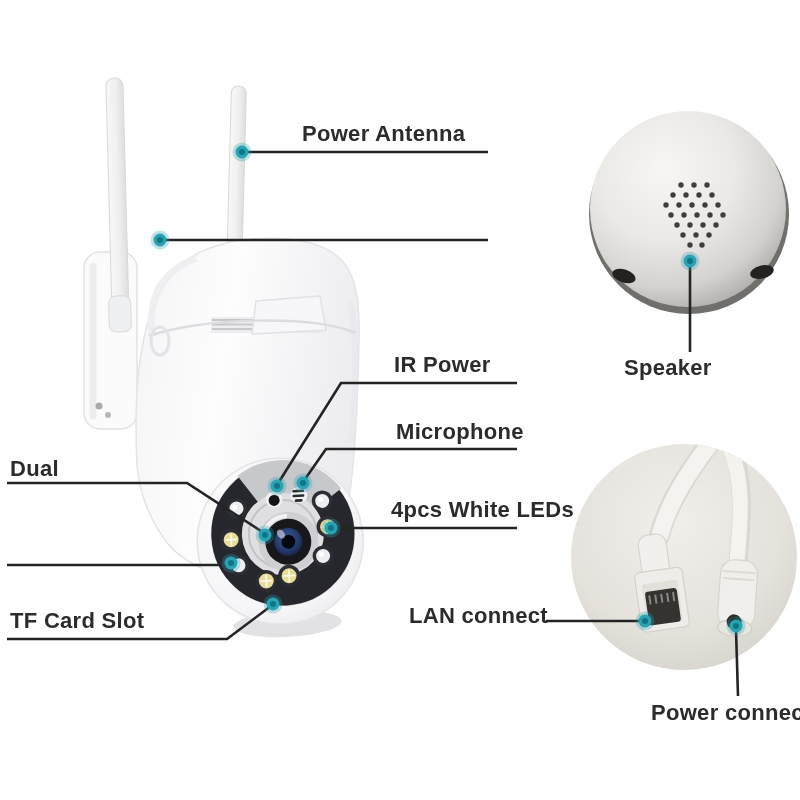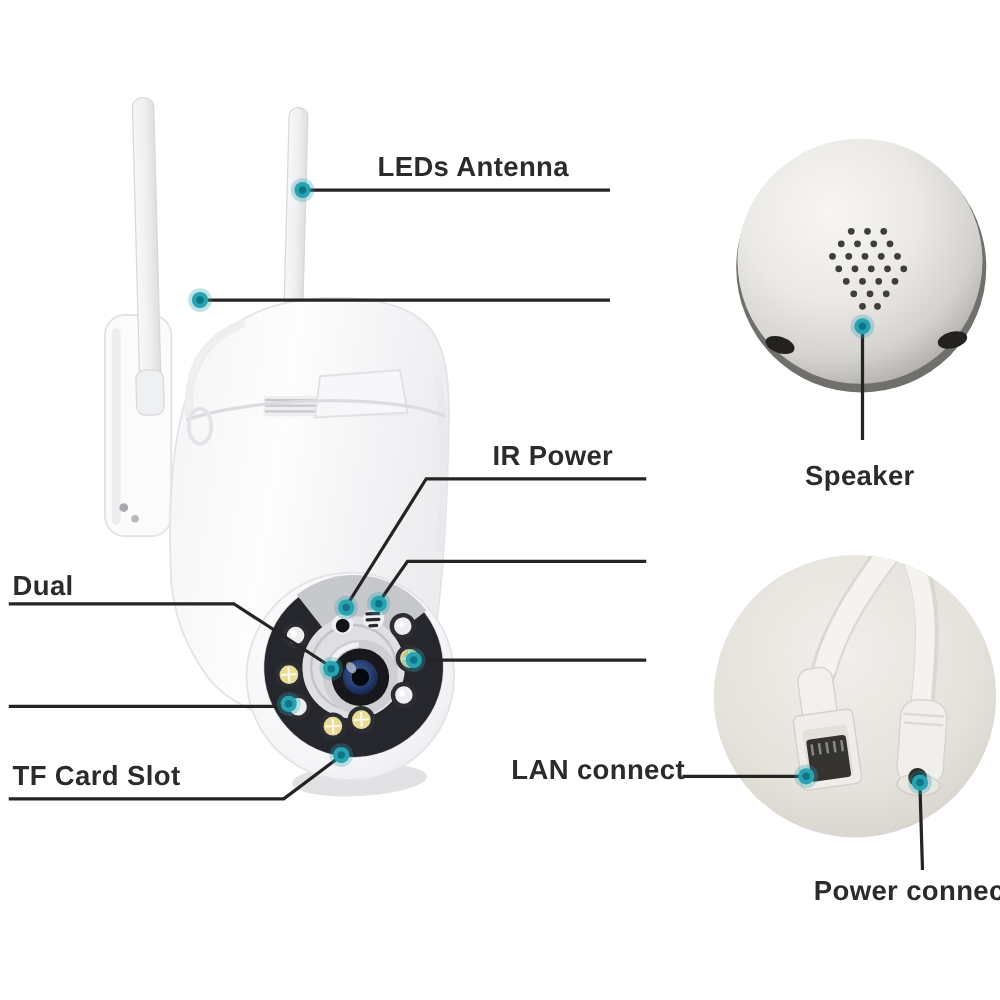--- a/index.html
+++ b/index.html
@@ -292,21 +292,23 @@
           <circle cx="690" cy="261" r="3" fill="#0e7687"></circle>
         </g>
         <g>
           <circle cx="736" cy="626" r="9.5" fill="#29a3b2" opacity="0.3"></circle>
           <circle cx="736" cy="626" r="6.5" fill="#29a3b2"></circle>
           <circle cx="736" cy="626" r="3" fill="#0e7687"></circle>
         </g>
       </g>
 </svg>
 
-<div class="callout-label" style="left:302px; top:122px;">LEDs Antenna</div>
+<div class="callout-label" style="left:302px; top:122px;">Power Antenna</div>
 <div class="callout-label" style="left:394px; top:353px;">IR Power</div>
+<div class="callout-label" style="left:396px; top:420px;">Microphone</div>
+<div class="callout-label" style="left:391px; top:498px;">4pcs White LEDs</div>
 <div class="callout-label" style="left:10px;  top:457px;">Dual</div>
 <div class="callout-label" style="left:10px;  top:609px;">TF Card Slot</div>
 <div class="callout-label" style="left:409px; top:604px;">LAN connect</div>
-<div class="callout-label" style="left:644px; top:356px;margin-top:13px;">Speaker</div>
+<div class="callout-label" style="left:624px; top:356px;">Speaker</div>
 <div class="callout-label" style="left:651px; top:701px;">Power connect</div>
 
 </div>
 
 </body></html>

